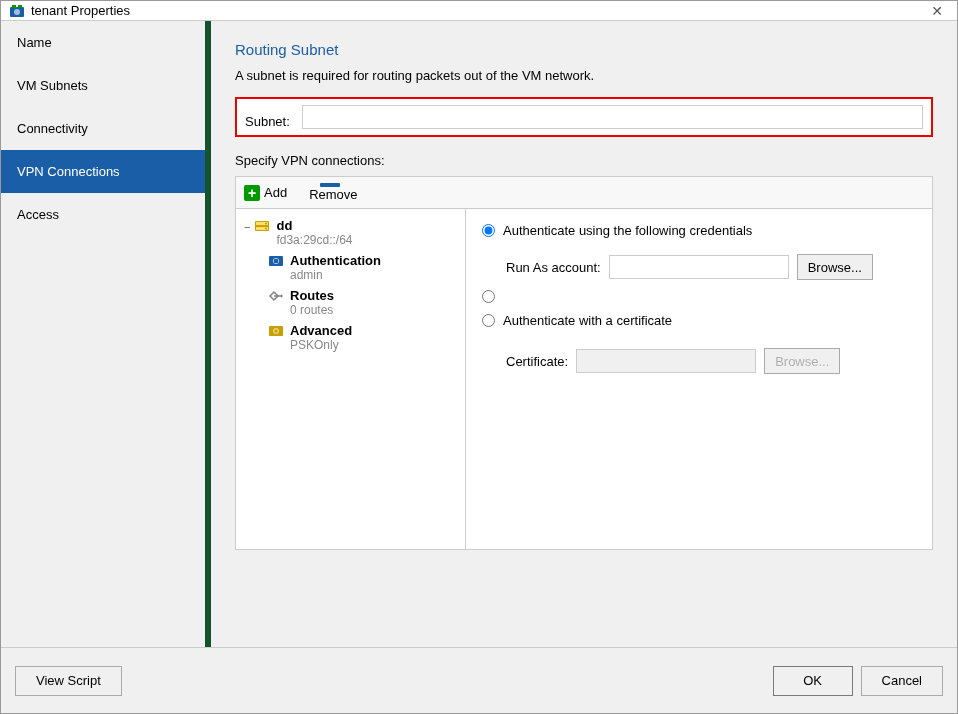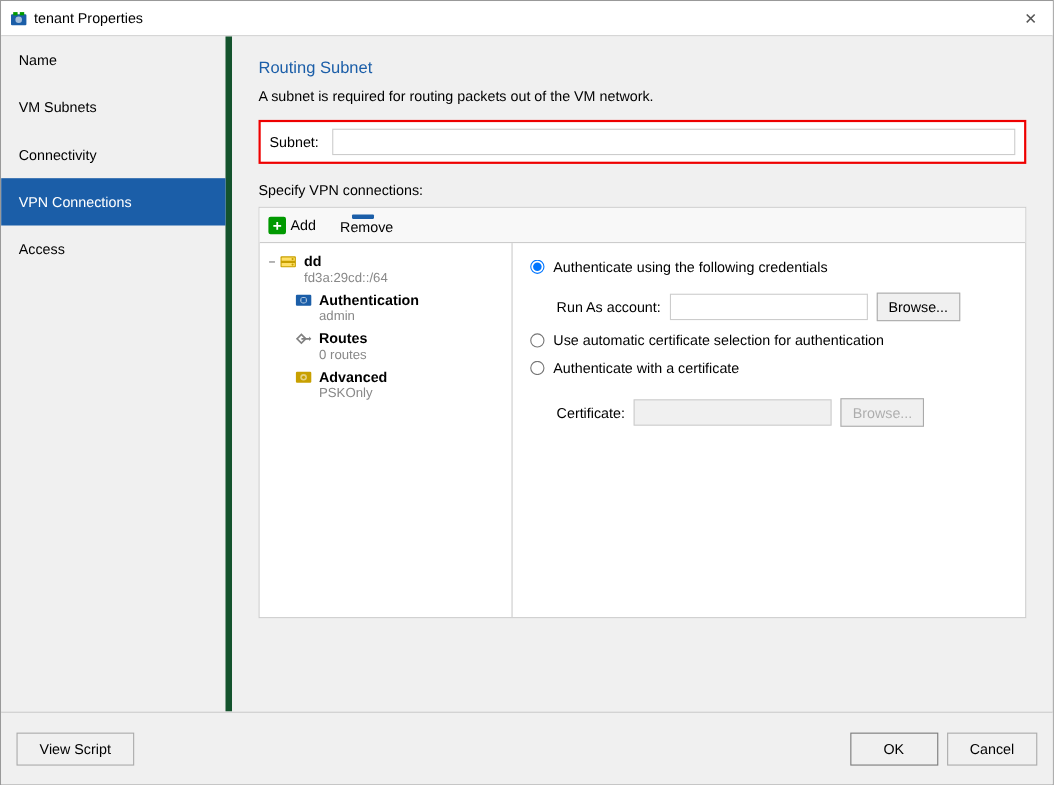--- a/index.html
+++ b/index.html
@@ -21,21 +21,21 @@
       display: flex;
       flex-direction: column;
     }
     .title-bar {
       background: #fff;
       border-bottom: 1px solid #ccc;
       padding: 6px 8px;
       display: flex;
       align-items: center;
       justify-content: space-between;
-      height: 32px;
+      height: 20px;
     }
     .title-bar-left {
       display: flex;
       align-items: center;
       gap: 6px;
     }
     .title-icon {
       width: 16px;
       height: 16px;
     }
@@ -88,21 +88,21 @@
       font-weight: 400;
       margin-bottom: 10px;
     }
     .page-desc {
       font-size: 13px;
       color: #000;
       margin-bottom: 14px;
     }
     .subnet-row {
       display: flex;
-      align-items: center;
+      align-items: flex-end;
       border: 2px solid #e00;
       padding: 6px 8px;
       background: #fff;
       margin-bottom: 16px;
     }
     .subnet-label {
       font-size: 13px;
       margin-right: 12px;
       white-space: nowrap;
     }
@@ -402,21 +402,20 @@
                 <label for="opt1">Authenticate using the following credentials</label>
               </div>
               <div class="run-as-row">
                 <span class="run-as-label">Run As account:</span>
                 <input class="run-as-input" type="text" value="" style="">
                 <button class="browse-btn">Browse...</button>
               </div>
 
               <div class="radio-row">
                 <input type="radio" name="auth" id="opt2" style="">
-                <label for="opt2">Use automatic certificate selection for authentication</label>
               </div>
 
               <div class="radio-row">
                 <input type="radio" name="auth" id="opt3" style="">
                 <label for="opt3">Authenticate with a certificate</label>
               </div>
               <div class="cert-row">
                 <span class="cert-label">Certificate:</span>
                 <input class="cert-input" type="text" disabled="" value="" style="">
                 <button class="browse-btn" disabled="">Browse...</button>

